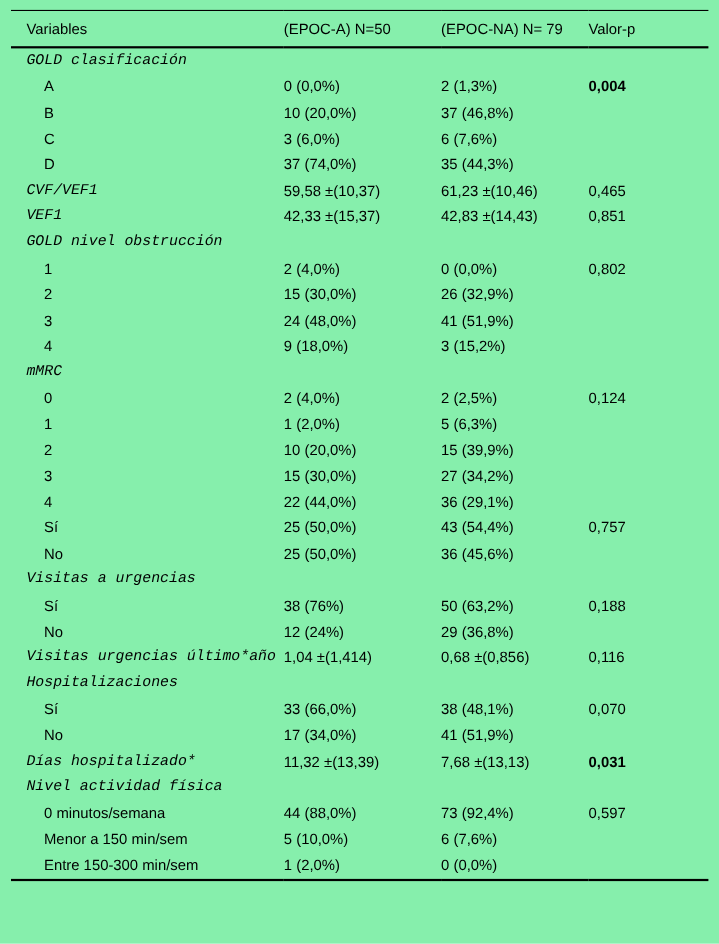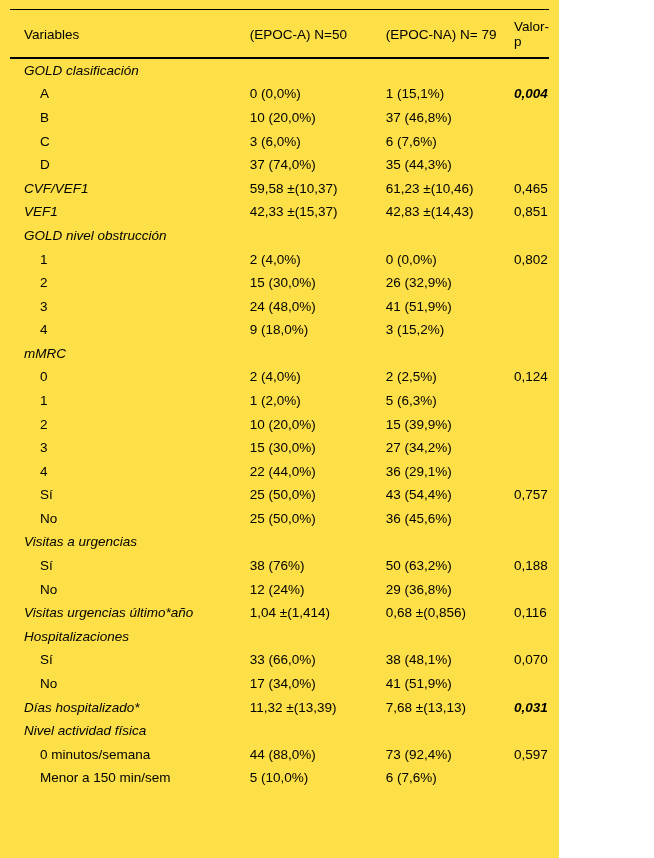--- a/index.html
+++ b/index.html
@@ -1,20 +1,20 @@
 <!DOCTYPE html>
 <html><head>
 <meta charset="utf-8">
 <style>
   * { box-sizing: border-box; }
   html, body { margin: 0; padding: 0; background: #ffffff; }
   .page {
-    width: 559px;
+    width: 654px;
     height: 858px;
-    background: #fde047;
+    background: #86efac;
     padding: 9px 10px 0 10px;
     font-family: "Liberation Sans", sans-serif;
     color: #000;
   }
   table.stats {
     width: 100%;
     border-collapse: collapse;
     font-size: 13.5px;
     color: #000;
   }
@@ -34,22 +34,22 @@
   th.c-val2,  td.c-val2  { width: 134px; }
   th.c-p,     td.c-p     { width: auto; }
   tbody td {
     padding: 4.9px 0;
     line-height: 13.8px;
     vertical-align: middle;
     white-space: nowrap;
   }
   tbody tr.last { border-bottom: 2.5px solid #000; }
   td.indent { padding-left: 30px; }
-  td.italic { font-style: italic; }
-  td.bold   { font-weight: bold; font-style: italic; }
+  td.italic { font-style: italic; font-family: Liberation Mono, monospace; }
+  td.bold   { font-weight: bold; }
 </style>
 </head>
 <body>
 
 <div class="page">
   <table class="stats">
     <thead>
       <tr>
         <th class="c-label">Variables</th>
         <th class="c-val1">(EPOC-A) N=50</th>
@@ -60,21 +60,21 @@
     <tbody>
         <tr>
           <td class="c-label italic">GOLD clasificación</td>
           <td class="c-val1"></td>
           <td class="c-val2"></td>
           <td class="c-p"></td>
         </tr>
         <tr>
           <td class="c-label indent">A</td>
           <td class="c-val1">0 (0,0%)</td>
-          <td class="c-val2">1 (15,1%)</td>
+          <td class="c-val2">2 (1,3%)</td>
           <td class="c-p bold">0,004</td>
         </tr>
         <tr>
           <td class="c-label indent">B</td>
           <td class="c-val1">10 (20,0%)</td>
           <td class="c-val2">37 (46,8%)</td>
           <td class="c-p"></td>
         </tr>
         <tr>
           <td class="c-label indent">C</td>
@@ -235,17 +235,23 @@
         <tr>
           <td class="c-label indent">0 minutos/semana</td>
           <td class="c-val1">44 (88,0%)</td>
           <td class="c-val2">73 (92,4%)</td>
           <td class="c-p">0,597</td>
         </tr>
         <tr>
           <td class="c-label indent">Menor a 150 min/sem</td>
           <td class="c-val1">5 (10,0%)</td>
           <td class="c-val2">6 (7,6%)</td>
+          <td class="c-p"></td>
+        </tr>
+        <tr class="last">
+          <td class="c-label indent">Entre 150-300 min/sem</td>
+          <td class="c-val1">1 (2,0%)</td>
+          <td class="c-val2">0 (0,0%)</td>
           <td class="c-p"></td>
         </tr>
       </tbody>
   </table>
 </div>
 
 </body></html>

